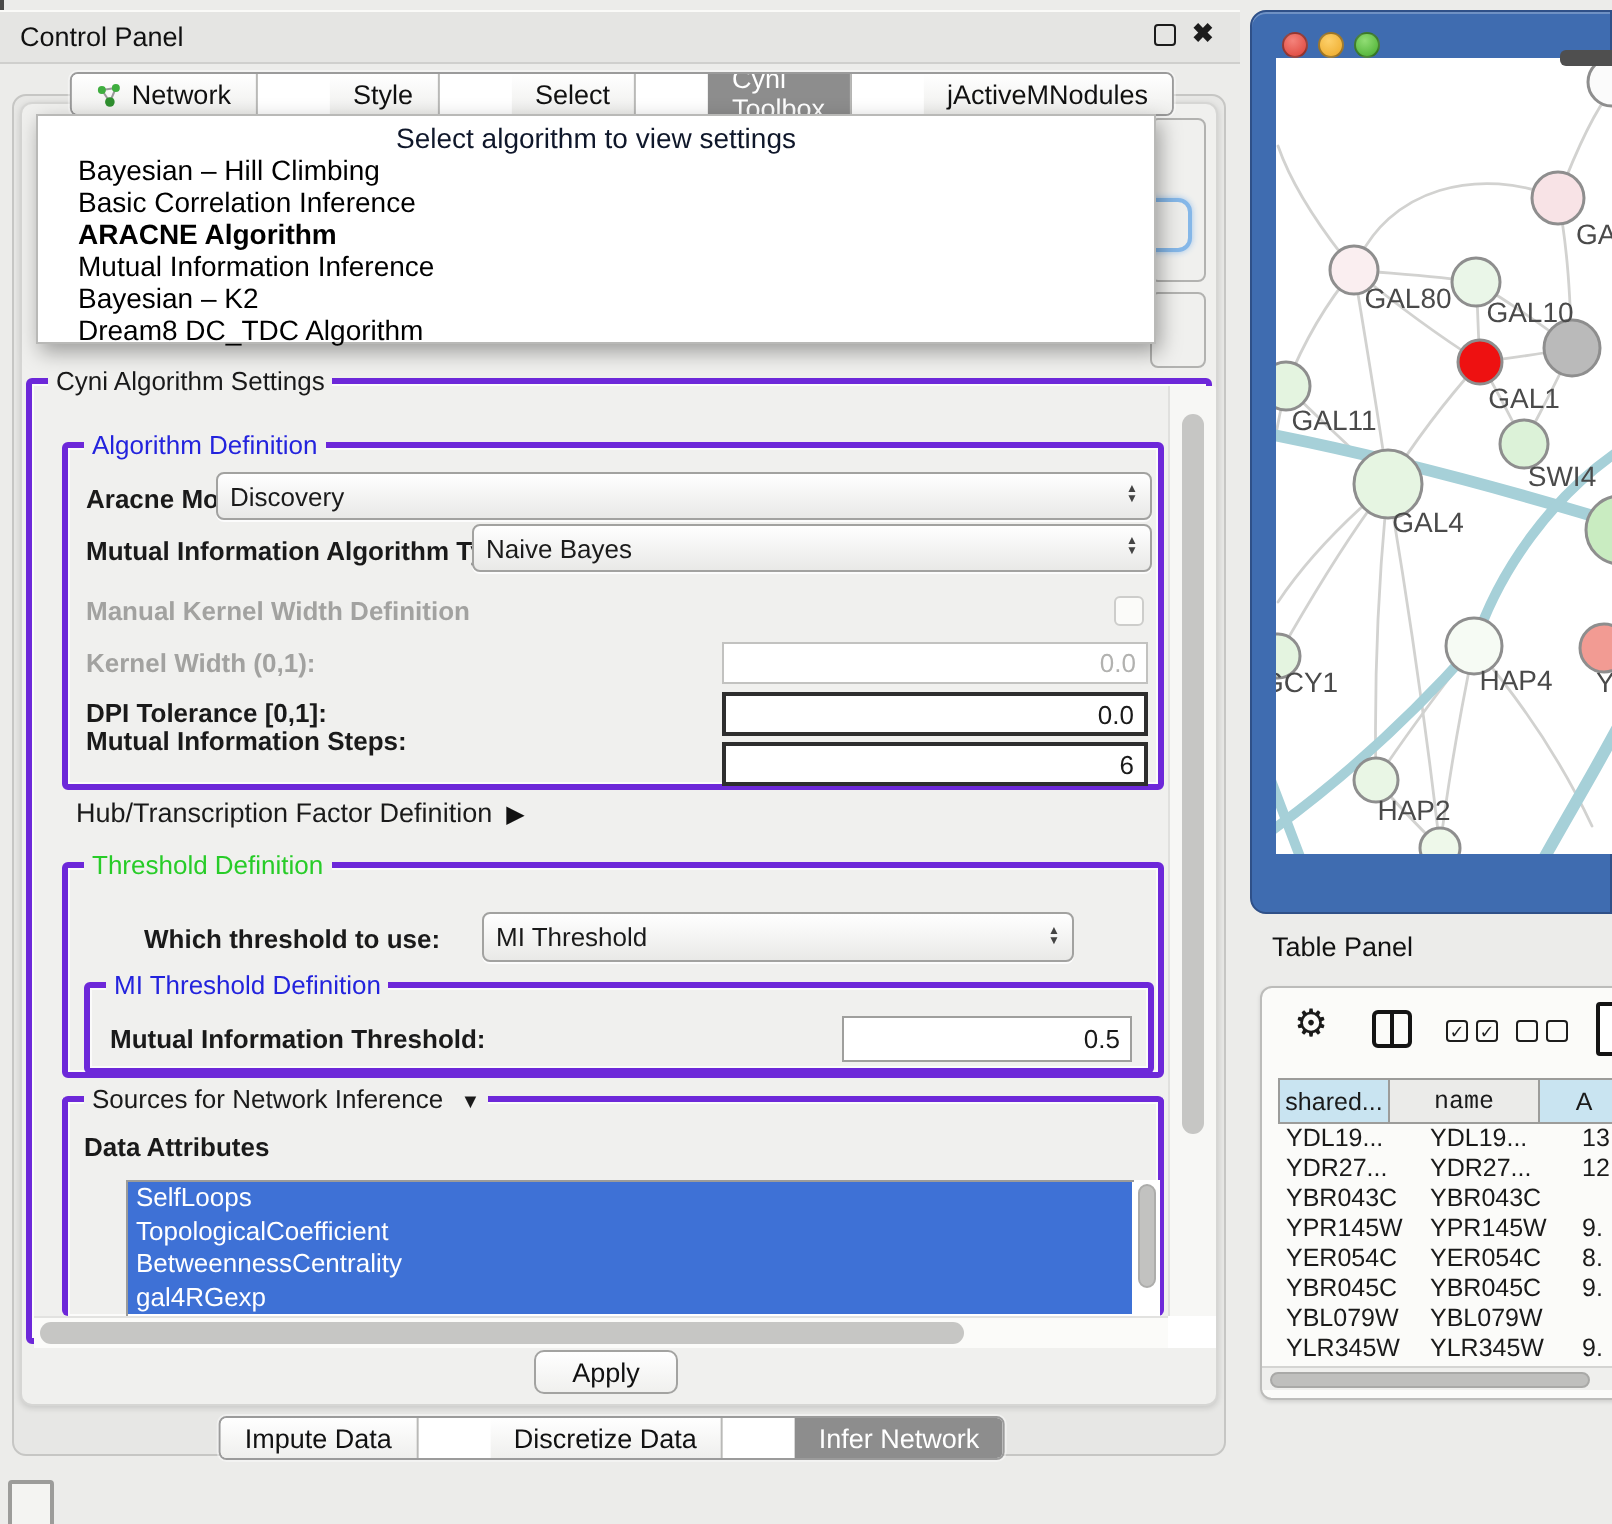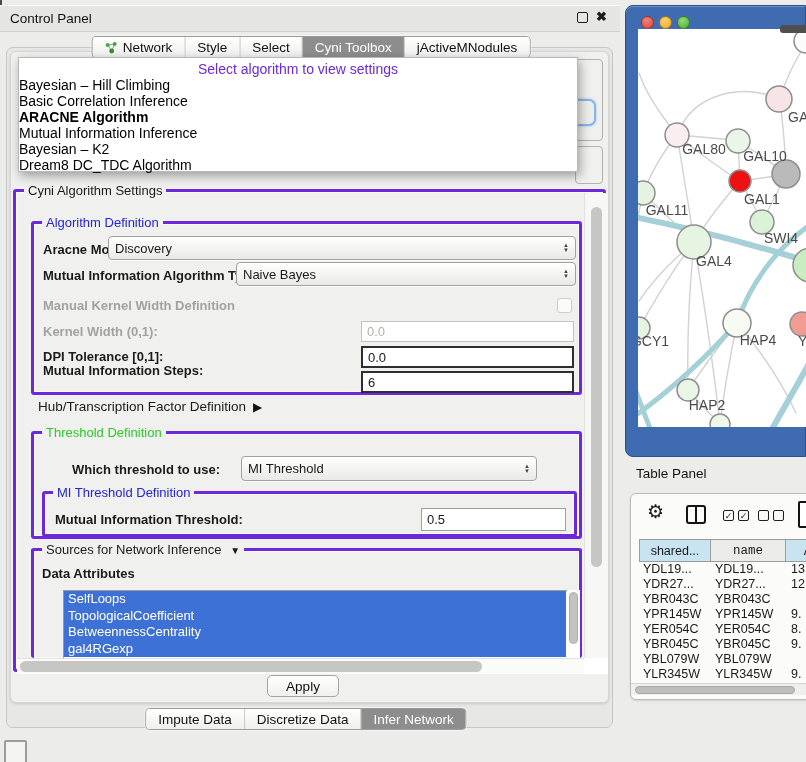--- a/index.html
+++ b/index.html
@@ -21,57 +21,57 @@
   .artifact { left:0; top:0; width:2px; height:9px; background:#4a4a4a; }
 
   .tab-panel { left:6px; top:47px; width:607px; height:681px;
     background:#e7e7e5; border:1px solid #c6c6c4; border-radius:7px; }
   .inner-panel { left:10px; top:51px; width:599px; height:652px;
     background:#f0f0ee; border:1px solid #d6d6d4; border-radius:6px;
     box-shadow:0 1px 3px rgba(0,0,0,.14); }
 
   
   .seg-tabs { display:flex; height:22px; border:1px solid #9b9b9b; border-radius:4px;
-    overflow:hidden; background:#fff; z-index:20; box-shadow:0 0 0 1px rgba(255,255,255,.4); }
+    overflow:hidden; background:#fff; z-index:20; box-shadow:0 0 0 1px rgba(255,255,255,.4);gap:36px; }
   .seg { display:flex; align-items:center; gap:5px; padding:0 12px; font-size:13.5px;
     color:#111; background:linear-gradient(#ffffff,#efefed); border-right:1px solid #b9b9b7; }
   .seg:last-child { border-right:none; }
   .seg.selected { background:#8d8d8d; color:#fff; }
   .top-tabs { left:311px; top:36px; transform:translateX(-50%); }
   .bottom-tabs { left:306px; top:708px; transform:translateX(-50%); }
 
   
   .fragA { left:575px; top:59px; width:28px; height:82px; border:1px solid #b2b2b0; border-radius:4px; }
   .fragA-combo { left:568px; top:99px; width:28px; height:27px; border:2px solid #85b7e8;
     border-radius:7px; background:#ededeb; box-shadow:0 0 3px #9cc3ec; }
   .fragB { left:575px; top:146px; width:28px; height:38px; border:1px solid #b2b2b0; border-radius:4px; }
 
   
   .algo-pop { left:18px; top:57px; width:560px; height:115px; background:#fff;
     border:1px solid #b9b9b7; box-shadow:2px 4px 10px rgba(0,0,0,.35); z-index:30; font-size:14px; }
-  .algo-placeholder { text-align:center; color:#6d28d9; height:16px; line-height:16px; margin-top:3px; }
-  .algo-item { padding-left:0; height:16px; line-height:16px; color:#000; white-space:nowrap; }
+  .algo-placeholder { text-align:center; color:#0f172a; height:16px; line-height:16px; margin-top:3px; }
+  .algo-item { padding-left:20px; height:16px; line-height:16px; color:#000; white-space:nowrap; }
   .algo-item.bold { font-weight:bold; }
 
   
   .gbox { position:absolute; border:3px solid #6d28d9; border-radius:3px;
     box-shadow: inset 0 0 0 1px rgba(255,255,255,.7); }
   .gtitle { position:absolute; top:-9px; left:8px; background:#f0f0ee; padding:0 4px;
     font-size:13px; white-space:nowrap; }
   .t-blue { color:#2323dd; } .t-green { color:#28cc28; } .t-black { color:#1a1a1a; }
 
   .lbl { position:absolute; font-weight:bold; font-size:13px; white-space:nowrap; }
   .lbl.dis { color:#a2a2a0;text-align:center; }
 
   .combo { position:absolute; display:flex; align-items:center; justify-content:space-between;
     border:1px solid #a2a2a0; border-radius:4px; background:linear-gradient(#ffffff,#e9e9e7);
     font-size:13px; padding:0 6px; box-shadow:0 1px 0 rgba(255,255,255,.8); }
   .arrows { display:flex; flex-direction:column; align-items:center; line-height:5px;
     font-size:8px; color:#444; }
-  .field { position:absolute; display:flex; align-items:center; 
+  .field { position:absolute; display:flex; align-items:center; justify-content:flex-end;
     background:#fff; border:1px solid #9f9f9d; font-size:13px; padding:0 5px; }
   .field.dark { border:2px solid #2e2e2e; }
   .field.dis { border:1px solid #c2c2c0; color:#b2b2b0; }
   .checkbox { position:absolute; width:15px; height:15px; border:1px solid #cdcdcb;
     border-radius:3px; background:#fbfbf9; }
 
   .tri { font-size:12px; color:#111; margin-left:7px; }
 
   
   .attr-list { position:absolute; background:#fff; border:1px solid #9b9b99; overflow:hidden; }
@@ -369,21 +369,21 @@
     <span class="cb">✓</span>
     <span class="cb">✓</span>
   </div>
   <div class="cbrow" style="left:127px;top:16px;">
     <span class="cb"></span>
     <span class="cb"></span>
   </div>
   <div class="docicon"></div>
 
   <div class="thead">
-    <div class="th blue" style="width:72px;">shared...</div>
+    <div class="th blue" style="width:56px;">shared...</div>
     <div class="th gray" style="width:76px;font-family:Liberation Mono, monospace;">name</div>
     <div class="th blue" style="width:46px;">A</div>
   </div>
 
   <div class="tbody">
 
   <div class="tr">
         <div class="td c0">YDL19...</div>
         <div class="td c1">YDL19...</div>
         <div class="td c2">13</div>

